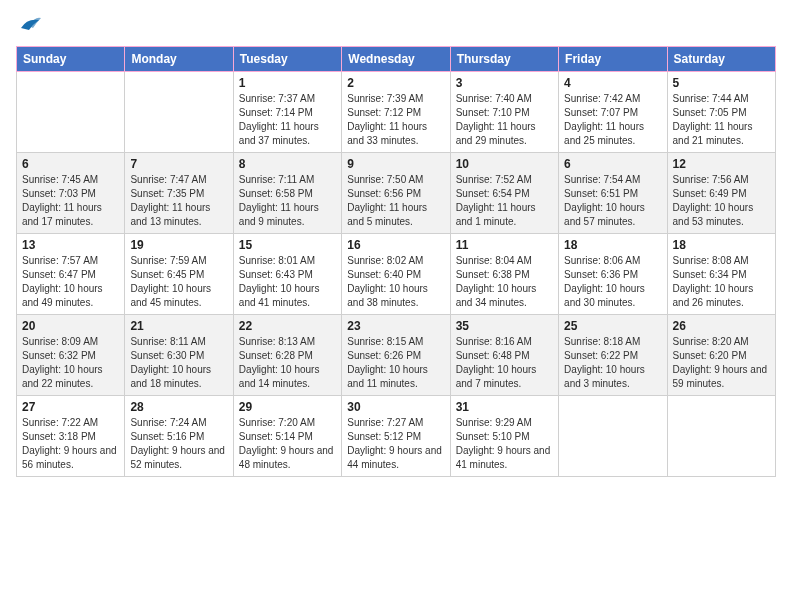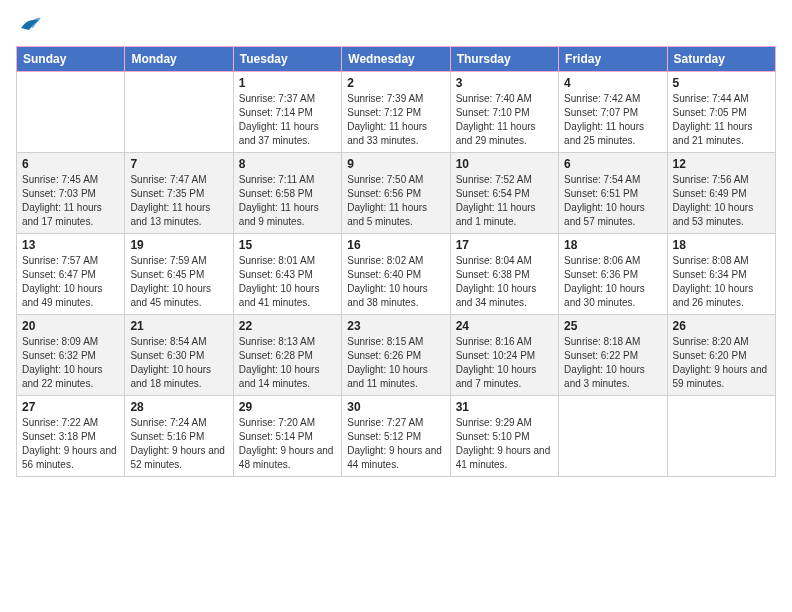--- a/index.html
+++ b/index.html
@@ -213,21 +213,21 @@
 Sunset: 6:43 PM
 Daylight: 10 hours and 41 minutes.</div>
         </td>
         <td>
           <span class="day-number">16</span>
           <div class="day-info">Sunrise: 8:02 AM
 Sunset: 6:40 PM
 Daylight: 10 hours and 38 minutes.</div>
         </td>
         <td>
-          <span class="day-number">17</span>
+          <span class="day-number">11</span>
           <div class="day-info">Sunrise: 8:04 AM
 Sunset: 6:38 PM
 Daylight: 10 hours and 34 minutes.</div>
         </td>
         <td>
           <span class="day-number">18</span>
           <div class="day-info">Sunrise: 8:06 AM
 Sunset: 6:36 PM
 Daylight: 10 hours and 30 minutes.</div>
         </td>
@@ -240,40 +240,40 @@
       </tr>
       <tr>
         <td>
           <span class="day-number">20</span>
           <div class="day-info">Sunrise: 8:09 AM
 Sunset: 6:32 PM
 Daylight: 10 hours and 22 minutes.</div>
         </td>
         <td>
           <span class="day-number">21</span>
-          <div class="day-info">Sunrise: 8:54 AM
+          <div class="day-info">Sunrise: 8:11 AM
 Sunset: 6:30 PM
 Daylight: 10 hours and 18 minutes.</div>
         </td>
         <td>
           <span class="day-number">22</span>
           <div class="day-info">Sunrise: 8:13 AM
 Sunset: 6:28 PM
 Daylight: 10 hours and 14 minutes.</div>
         </td>
         <td>
           <span class="day-number">23</span>
           <div class="day-info">Sunrise: 8:15 AM
 Sunset: 6:26 PM
 Daylight: 10 hours and 11 minutes.</div>
         </td>
         <td>
-          <span class="day-number">24</span>
+          <span class="day-number">35</span>
           <div class="day-info">Sunrise: 8:16 AM
-Sunset: 10:24 PM
+Sunset: 6:48 PM
 Daylight: 10 hours and 7 minutes.</div>
         </td>
         <td>
           <span class="day-number">25</span>
           <div class="day-info">Sunrise: 8:18 AM
 Sunset: 6:22 PM
 Daylight: 10 hours and 3 minutes.</div>
         </td>
         <td>
           <span class="day-number">26</span>

